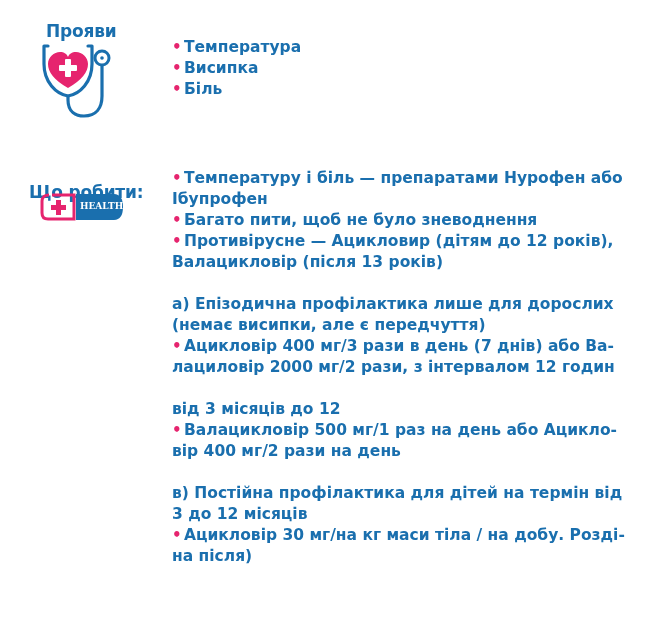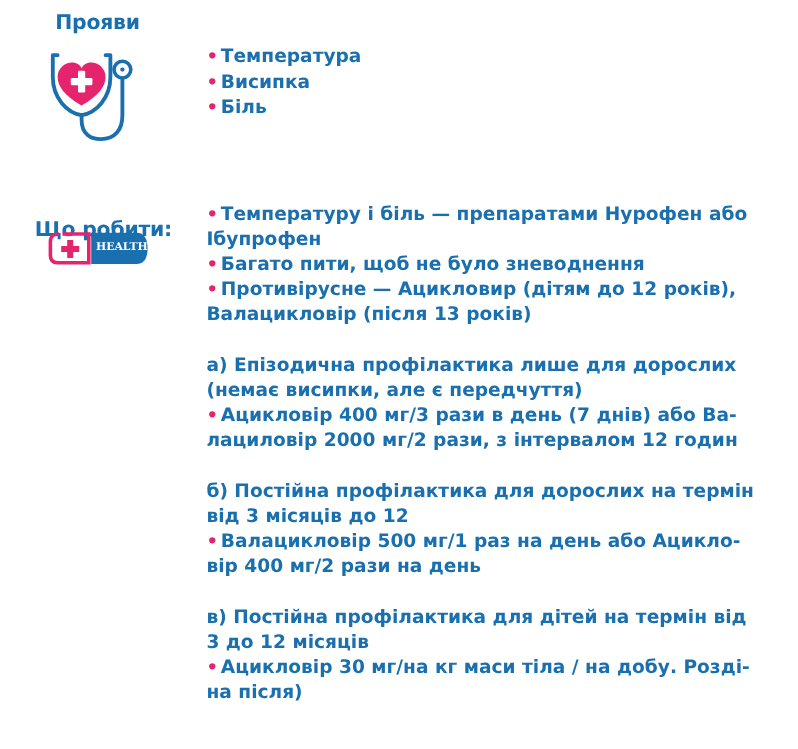--- a/index.html
+++ b/index.html
@@ -13,21 +13,21 @@
   .bullet { position:absolute; left:0; top:0; color:#e6246e; font-size:15px; }
   .line { display:block; white-space:nowrap; }
   .line.ind0 { margin-left:-12px; }
   .para { white-space:nowrap; }
   .gap { height:21px; }
   .health { position:absolute; left:40px; top:193px; width:84px; height:28px; }
 </style>
 </head>
 <body>
 
-<div class="abs title" style="left:46px; top:9px;">Прояви</div>
+<div class="abs title" style="left:46px; top:21px;">Прояви</div>
 
 <svg class="abs" style="left:40px; top:42px;" width="82" height="76" viewBox="0 0 82 76">
   <path d="M8 4 H4 V22 C4 40 16 52 28 54 C40 52 52 40 52 22 V4 H48" fill="none" stroke="#1a6fae" stroke-width="3.2" stroke-linecap="round" stroke-linejoin="round"></path>
   <path d="M28 54 V58 C28 70 36 74 44 74 C56 74 62 66 62 54 V24" fill="none" stroke="#1a6fae" stroke-width="3.2" stroke-linecap="round"></path>
   <circle cx="62" cy="16" r="7" fill="none" stroke="#1a6fae" stroke-width="3"></circle>
   <circle cx="62" cy="16" r="1.8" fill="#1a6fae"></circle>
   <path d="M28 46 C14 38 8 30 8 22 C8 15 14 10 20 10 C24 10 27 12 28 15 C29 12 32 10 36 10 C42 10 48 15 48 22 C48 30 42 38 28 46 Z" fill="#e6246e"></path>
   <rect x="25" y="17" width="6" height="18" rx="1" fill="#ffffff"></rect>
   <rect x="19" y="23" width="18" height="6" rx="1" fill="#ffffff"></rect>
 </svg>
@@ -71,21 +71,20 @@
     <span class="line">(немає висипки, але є передчуття)</span>
   </div>
   <div class="item wrap">
     <span class="bullet">•</span>
     <span class="line">Ацикловір 400 мг/3 рази в день (7 днів) або Ва-</span>
     <span class="line ind0">лациловір 2000 мг/2 рази, з інтервалом 12 годин</span>
   </div>
   <div class="gap"></div>
 
   <div class="para">
-    <span class="line">б) Постійна профілактика для дорослих на термін</span>
     <span class="line">від 3 місяців до 12</span>
   </div>
   <div class="item wrap">
     <span class="bullet">•</span>
     <span class="line">Валацикловір 500 мг/1 раз на день або Ацикло-</span>
     <span class="line ind0">вір 400 мг/2 рази на день</span>
   </div>
   <div class="gap"></div>
 
   <div class="para">

